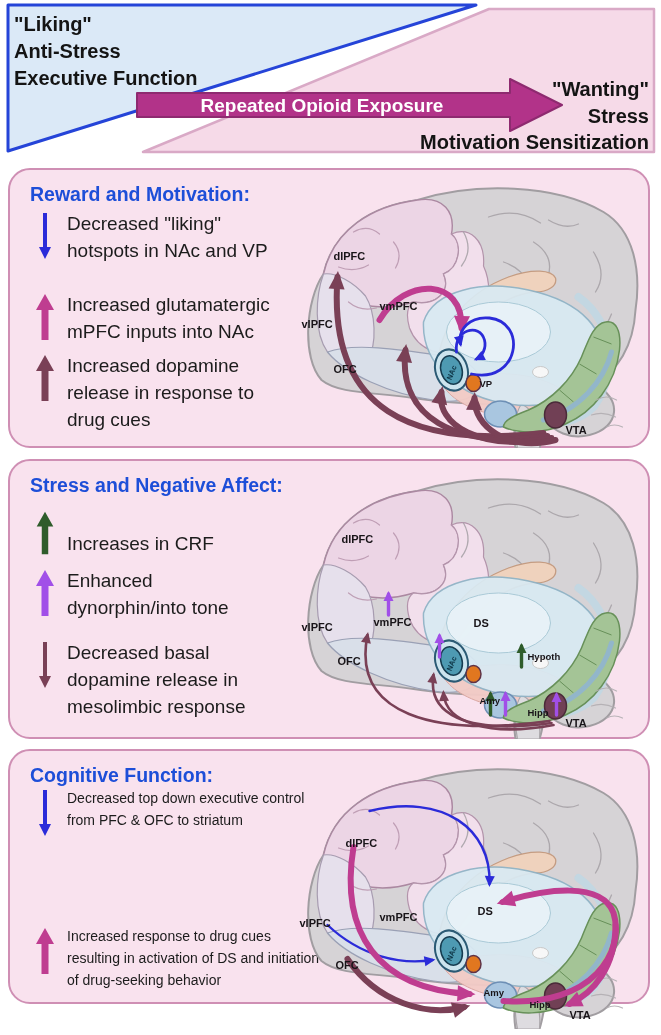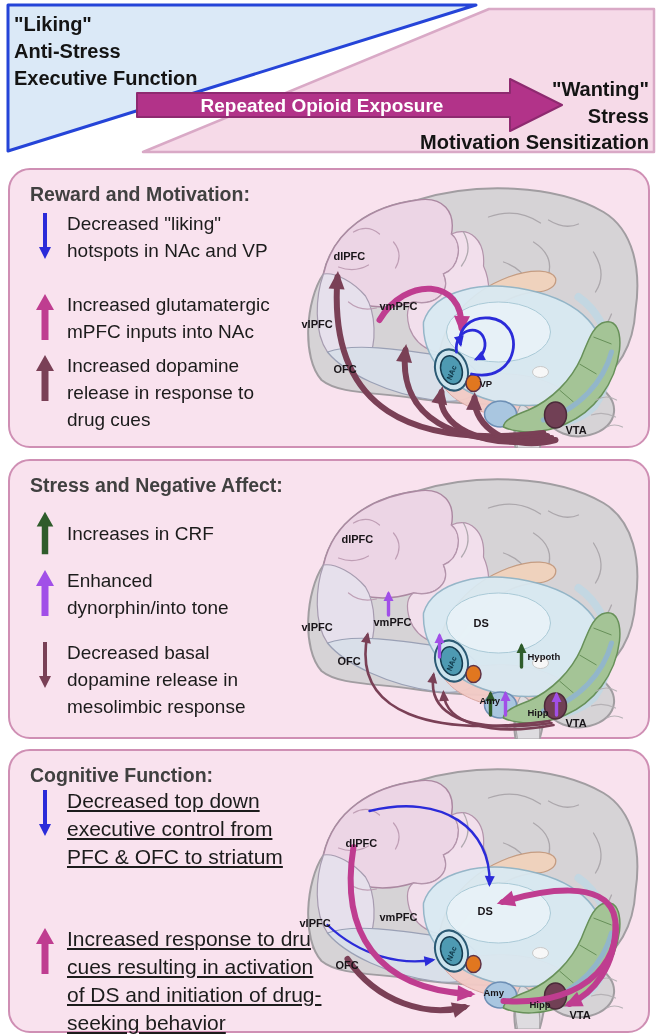--- a/index.html
+++ b/index.html
@@ -8,25 +8,25 @@
     font-family:"Liberation Sans",sans-serif;color:#1c1c1c;overflow:hidden;
   }
   .banner{position:absolute;top:0;left:0;width:661px;height:162px;}
   .banner svg{position:absolute;top:0;left:0;}
   .banner-text-left{position:absolute;top:11px;left:14px;font-weight:bold;font-size:20px;line-height:27px;color:#141414;}
   .banner-text-right{position:absolute;top:76px;right:12px;text-align:right;font-weight:bold;font-size:20px;line-height:26.5px;color:#141414;}
   .arrow-label{font-size:19px;font-weight:bold;fill:#ffffff;text-anchor:middle;}
 
   .panel{position:absolute;left:8px;width:642px;height:280px;background:#f9e2ee;
     border:2.5px solid #cf8fb4;border-radius:22px;box-sizing:border-box;}
-  #panel1{top:168px;} #panel2{top:459px;padding-left:40px;} #panel3{top:749px;height:284px;}
-  .panel-title{position:absolute;top:13px;left:20px;font-size:19.5px;font-weight:bold;color:#404040;}
+  #panel1{top:168px;} #panel2{top:459px;padding-left:40px;} #panel3{top:749px;height:255px;}
+  .panel-title{position:absolute;top:13px;left:20px;font-size:19.5px;font-weight:bold;color:#1d4ed8;}
   .item{position:absolute;left:24px;display:flex;gap:11px;align-items:flex-start;}
   .item-text{font-size:19px;line-height:27px;color:#1c1c1c;}
-  #panel3 .item-text{font-size:21px;line-height:28px;text-decoration:underline;}
+  #panel3 .item-text{font-size:14px;line-height:22px;}
   .glyph{flex:0 0 22px;}
   .brainbox{position:absolute;right:4px;top:2px;}
   .blabel{font-weight:bold;fill:#181418;font-size:11px;}
   .blabel-sm{font-weight:bold;fill:#181418;font-size:9.5px;}
   .nac-label{font-weight:bold;fill:#0d3344;font-size:7.5px;}
   text{font-family:"Liberation Sans",sans-serif;}
 </style>
 </head>
 <body>
 
@@ -193,21 +193,21 @@
     <text class="blabel" x="40" y="201">OFC</text>
     <text class="nac-label" transform="rotate(-68 158 200)" x="150" y="203">NAc</text>
     <text class="blabel-sm" x="186" y="215">VP</text>
     <text class="blabel" x="272" y="262">VTA</text>
   </svg>
 </div>
 
 <div class="panel" id="panel2">
   <div class="panel-title">Stress and Negative Affect:</div>
 
-  <div class="item" style="top:48px;align-items:center">
+  <div class="item" style="top:48px;align-items:flex-end">
     <svg class="glyph" width="22" height="48" viewBox="0 0 22 52">
       <path d="M11,3 L20,19 L14.5,19 L14.5,49 L7.5,49 L7.5,19 L2,19 Z" fill="#2f5c2b"></path>
       </svg>
     <div class="item-text" style="width:230px">Increases in CRF</div>
   </div>
   <div class="item" style="top:106px">
     <svg class="glyph" width="22" height="52" viewBox="0 0 22 52">
       <path d="M11,3 L20,19 L14.5,19 L14.5,49 L7.5,49 L7.5,19 L2,19 Z" fill="#a14fe8"></path>
       </svg>
     <div class="item-text" style="width:202px">Enhanced dynorphin/into tone</div>

